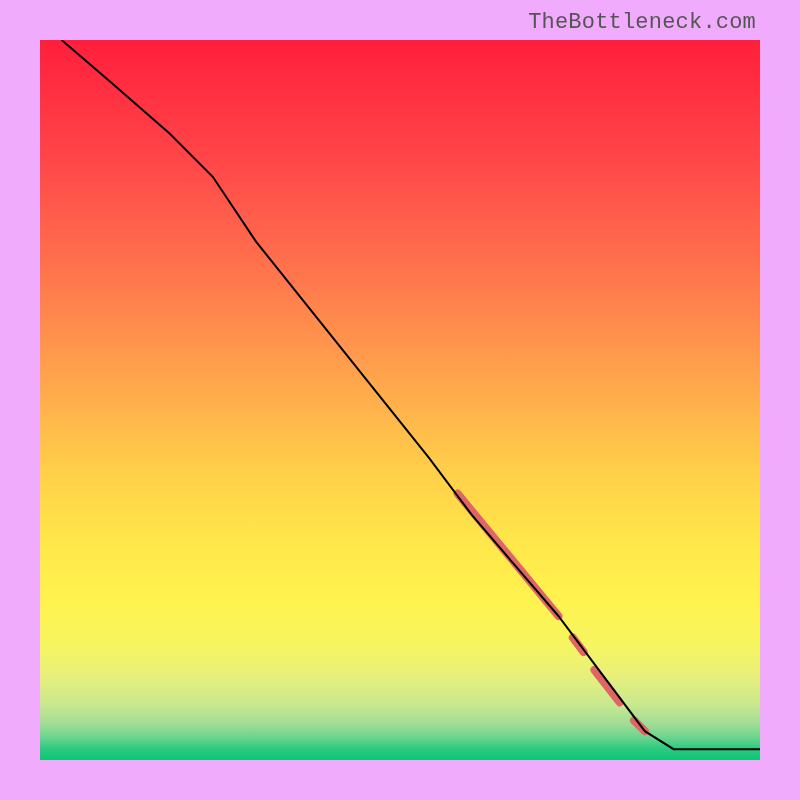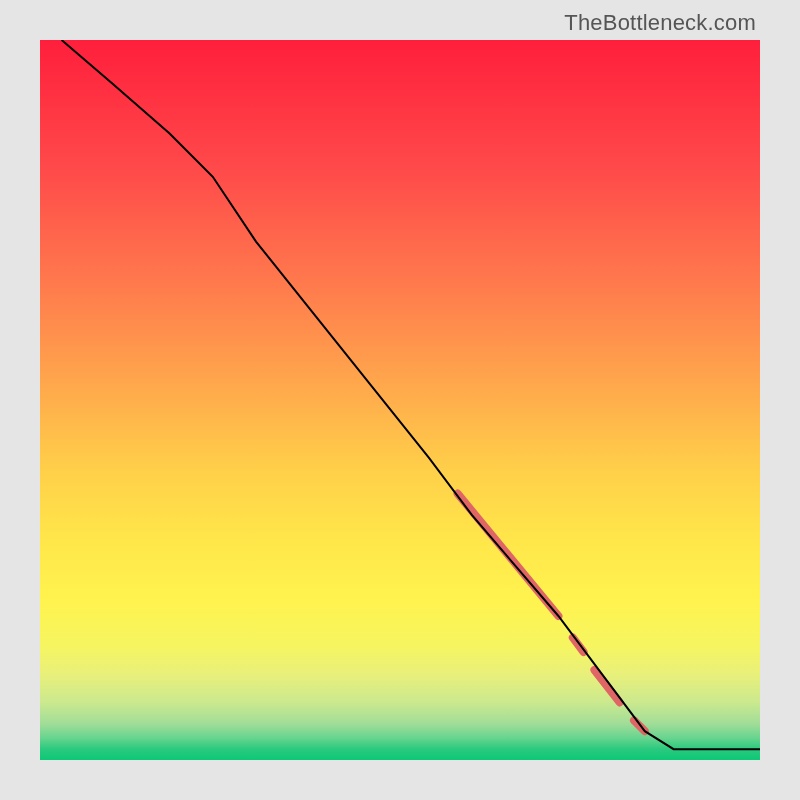--- a/index.html
+++ b/index.html
@@ -8,21 +8,22 @@
     width: 800px;
     height: 800px;
     overflow: hidden;
     background: #000;
     font-family: Arial, Helvetica, sans-serif;
   }
   .stage {
     position: relative;
     width: 800px;
     height: 800px;
-    background: #e5e5e5;
+    background: #f0abfc;
+    font-family: Liberation Mono, monospace;
   }
   .plot-area {
     position: absolute;
     
     left: 40px;
     right: 40px;
     top: 40px;
     bottom: 40px;
     
     background: linear-gradient(

